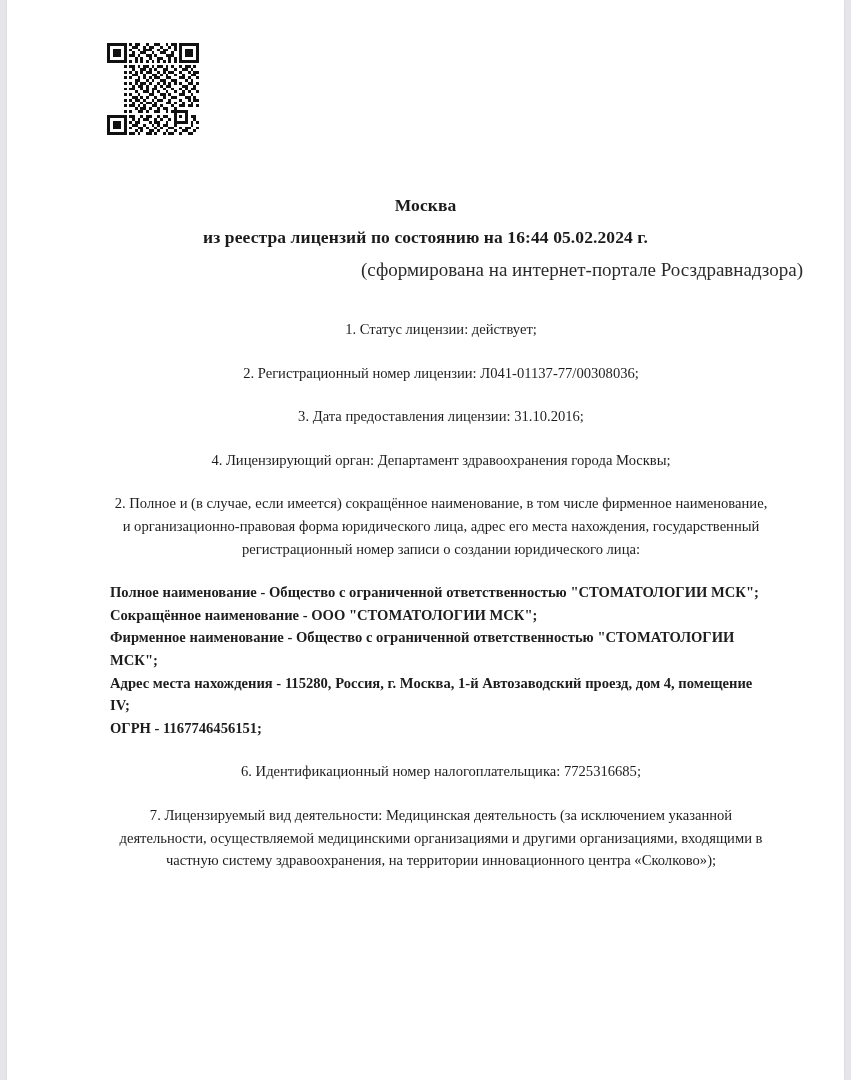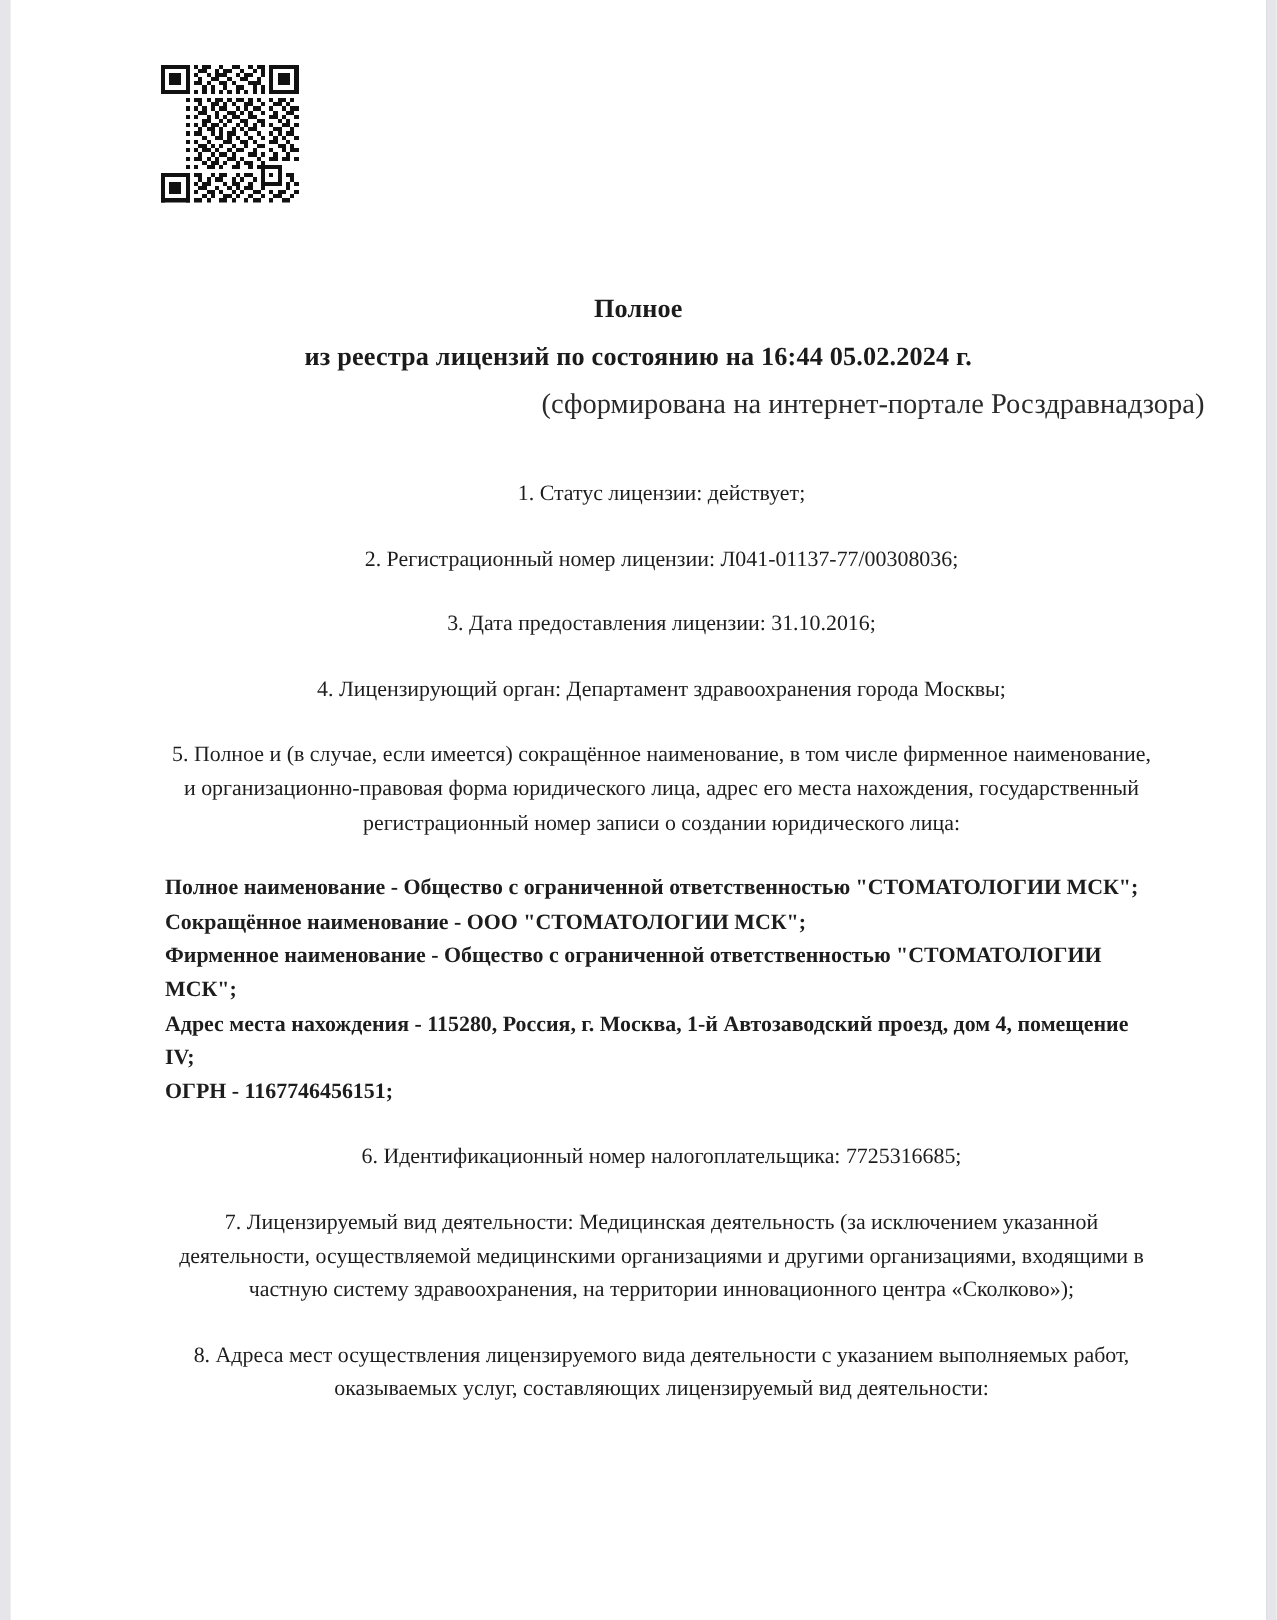--- a/index.html
+++ b/index.html
@@ -389,40 +389,39 @@
               <rect x="24" y="29" width="1" height="1"></rect>
             <rect x="30" y="26" width="2" height="1"></rect>
               <rect x="31" y="27" width="1" height="1"></rect>
             <rect x="30" y="28" width="1" height="1"></rect>
               <rect x="32" y="28" width="1" height="1"></rect>
           </g>
         </svg>
       </div>
 
       <div class="title-block">
-        <div class="title-line-1">Полное</div>
+        <div class="title-line-1">Москва</div>
         <div class="title-line-2">из реестра лицензий по состоянию на 16:44 05.02.2024 г.</div>
       </div>
       <div class="subtitle">(сформирована на интернет-портале Росздравнадзора)</div>
 
       <div class="body-block">
         <p class="para">1. Статус лицензии: действует;</p>
         <p class="para">2. Регистрационный номер лицензии: Л041-01137-77/00308036;</p>
         <p class="para">3. Дата предоставления лицензии: 31.10.2016;</p>
         <p class="para">4. Лицензирующий орган: Департамент здравоохранения города Москвы;</p>
-        <p class="para">5. Полное и (в случае, если имеется) сокращённое наименование, в том числе фирменное наименование, и организационно-правовая форма юридического лица, адрес его места нахождения, государственный регистрационный номер записи о создании юридического лица:</p>
+        <p class="para">2. Полное и (в случае, если имеется) сокращённое наименование, в том числе фирменное наименование, и организационно-правовая форма юридического лица, адрес его места нахождения, государственный регистрационный номер записи о создании юридического лица:</p>
 
         <div class="detail-group">
           <p class="detail-line">Полное наименование - Общество с ограниченной ответственностью "СТОМАТОЛОГИИ МСК";</p>
           <p class="detail-line">Сокращённое наименование - ООО "СТОМАТОЛОГИИ МСК";</p>
           <p class="detail-line">Фирменное наименование - Общество с ограниченной ответственностью "СТОМАТОЛОГИИ МСК";</p>
           <p class="detail-line">Адрес места нахождения - 115280, Россия, г. Москва, 1-й Автозаводский проезд, дом 4, помещение IV;</p>
           <p class="detail-line">ОГРН - 1167746456151;</p>
         </div>
 
         <p class="para">6. Идентификационный номер налогоплательщика: 7725316685;</p>
         <p class="para">7. Лицензируемый вид деятельности: Медицинская деятельность (за исключением указанной деятельности, осуществляемой медицинскими организациями и другими организациями, входящими в частную систему здравоохранения, на территории инновационного центра «Сколково»);</p>
-        <p class="para">8. Адреса мест осуществления лицензируемого вида деятельности с указанием выполняемых работ, оказываемых услуг, составляющих лицензируемый вид деятельности:</p>
       </div>
 
     </div>
   </div>
 </div>
 
 </body></html>

